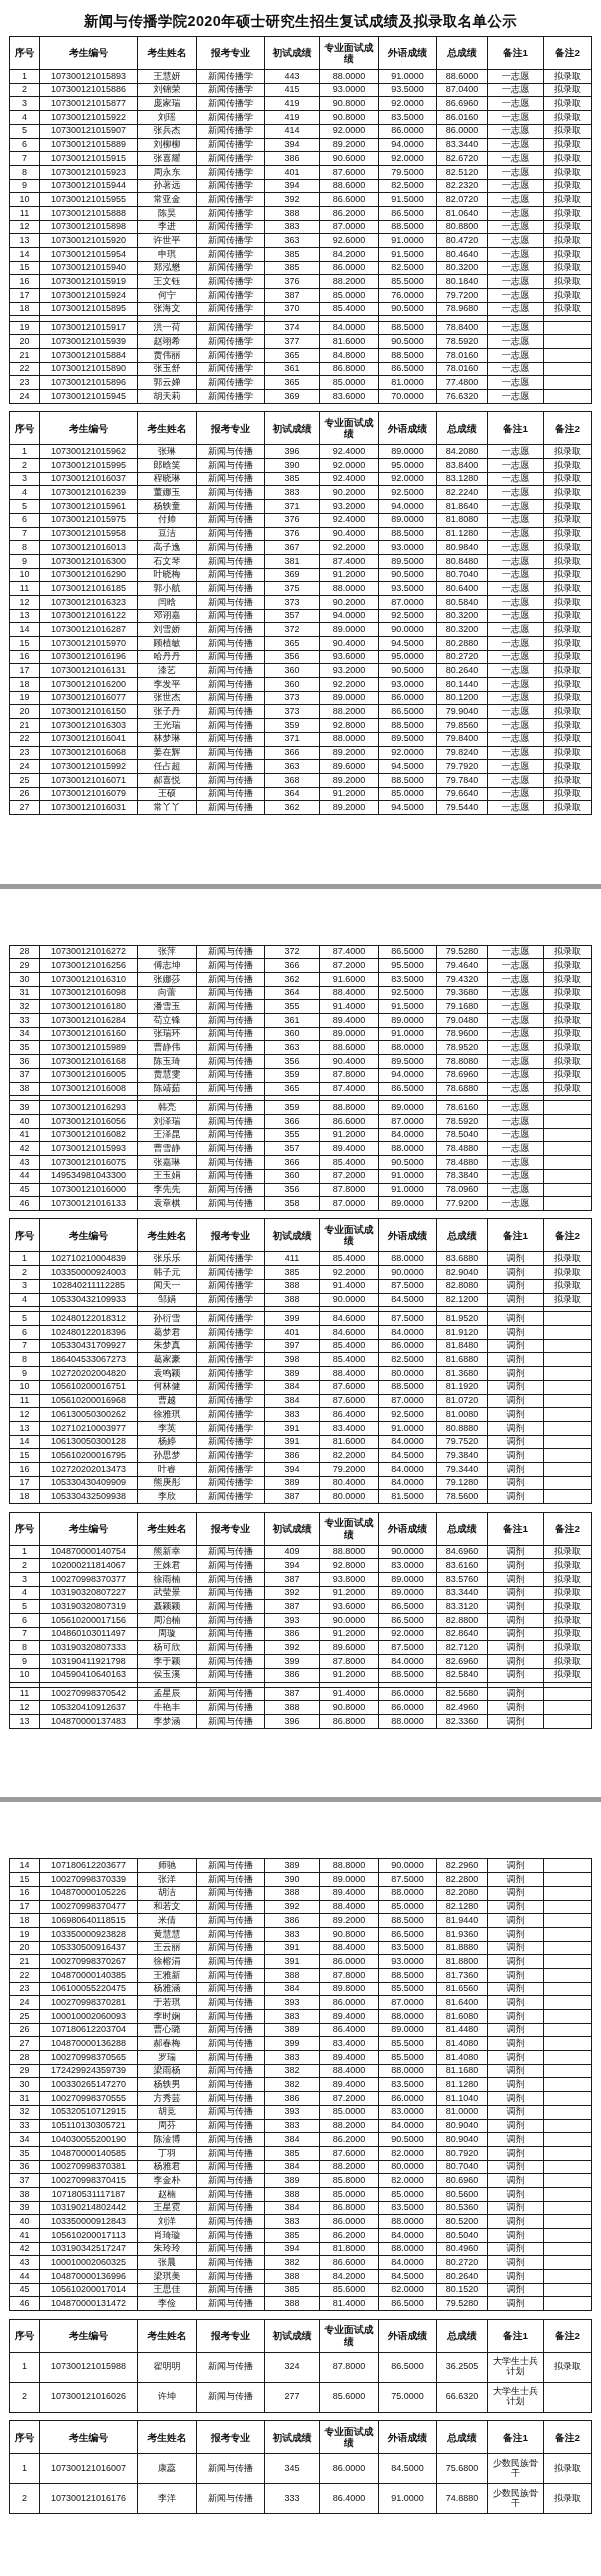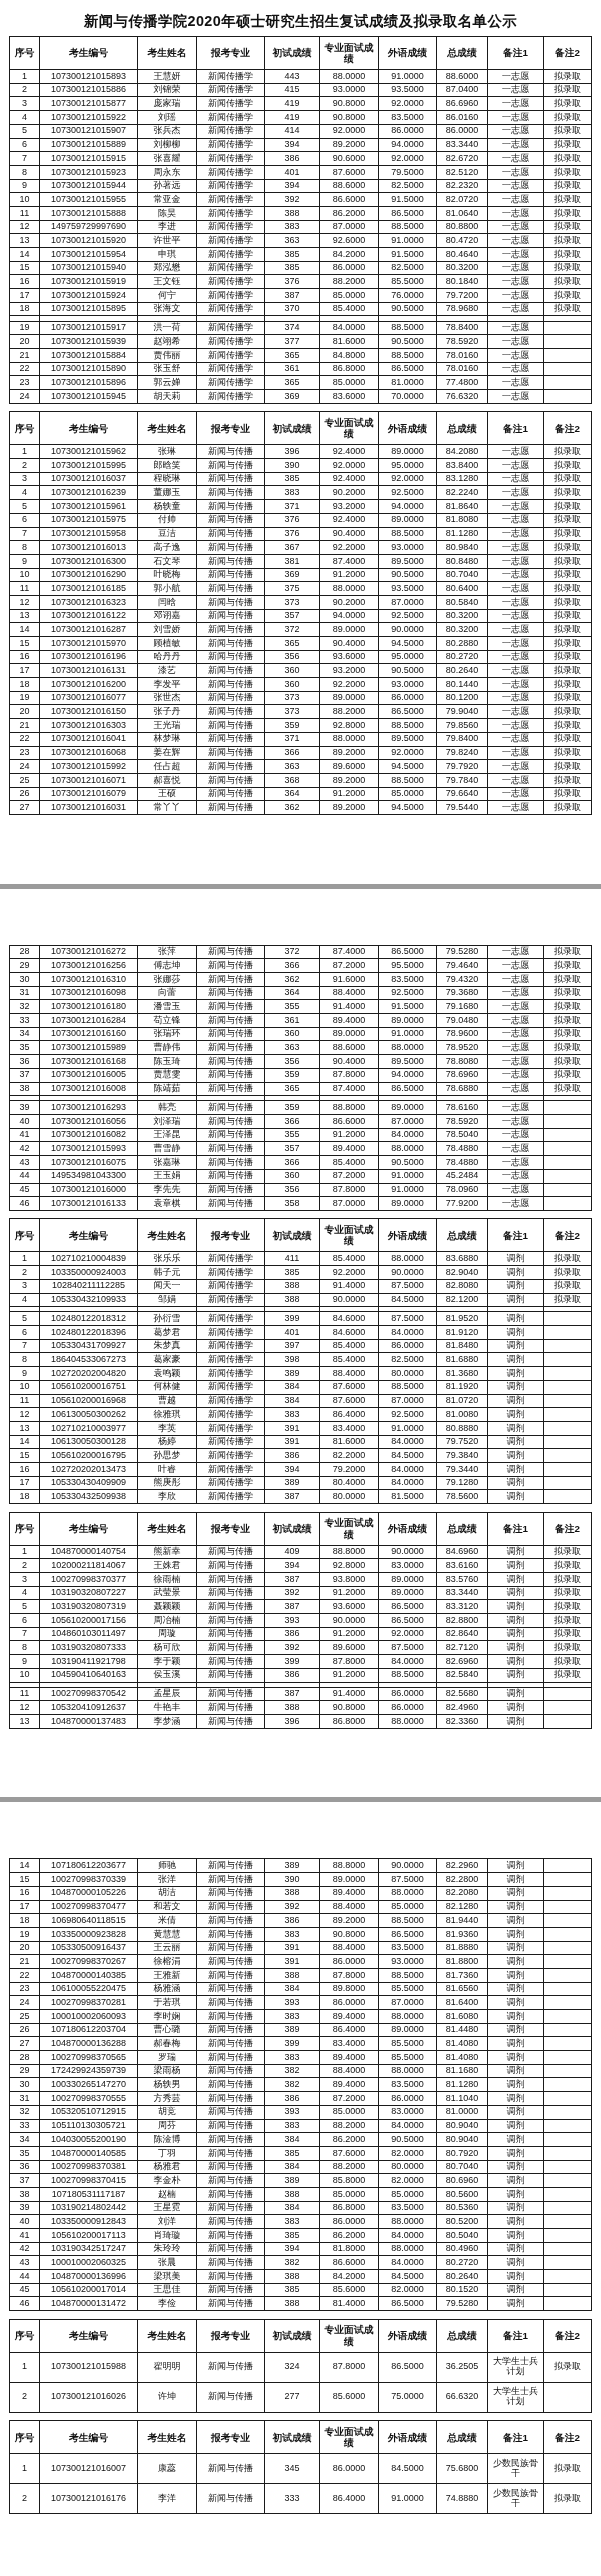--- a/index.html
+++ b/index.html
@@ -209,21 +209,21 @@
           <td>新闻传播学</td>
           <td>388</td>
           <td>86.2000</td>
           <td>86.5000</td>
           <td>81.0640</td>
           <td>一志愿</td>
           <td>拟录取</td>
         </tr>
         <tr class="">
           <td>12</td>
-          <td>149759729997690</td>
+          <td>107300121015898</td>
           <td>李进</td>
           <td>新闻传播学</td>
           <td>383</td>
           <td>87.0000</td>
           <td>88.5000</td>
           <td>80.8800</td>
           <td>一志愿</td>
           <td>拟录取</td>
         </tr>
         <tr class="">
@@ -962,21 +962,21 @@
           <td></td>
         </tr>
         <tr class="">
           <td>44</td>
           <td>149534981043300</td>
           <td>王玉娟</td>
           <td>新闻与传播</td>
           <td>360</td>
           <td>87.2000</td>
           <td>91.0000</td>
-          <td>45.2484</td>
+          <td>78.3840</td>
           <td>一志愿</td>
           <td></td>
         </tr>
         <tr class="">
           <td>45</td>
           <td>107300121016000</td>
           <td>李先先</td>
           <td>新闻与传播</td>
           <td>356</td>
           <td>87.8000</td>

